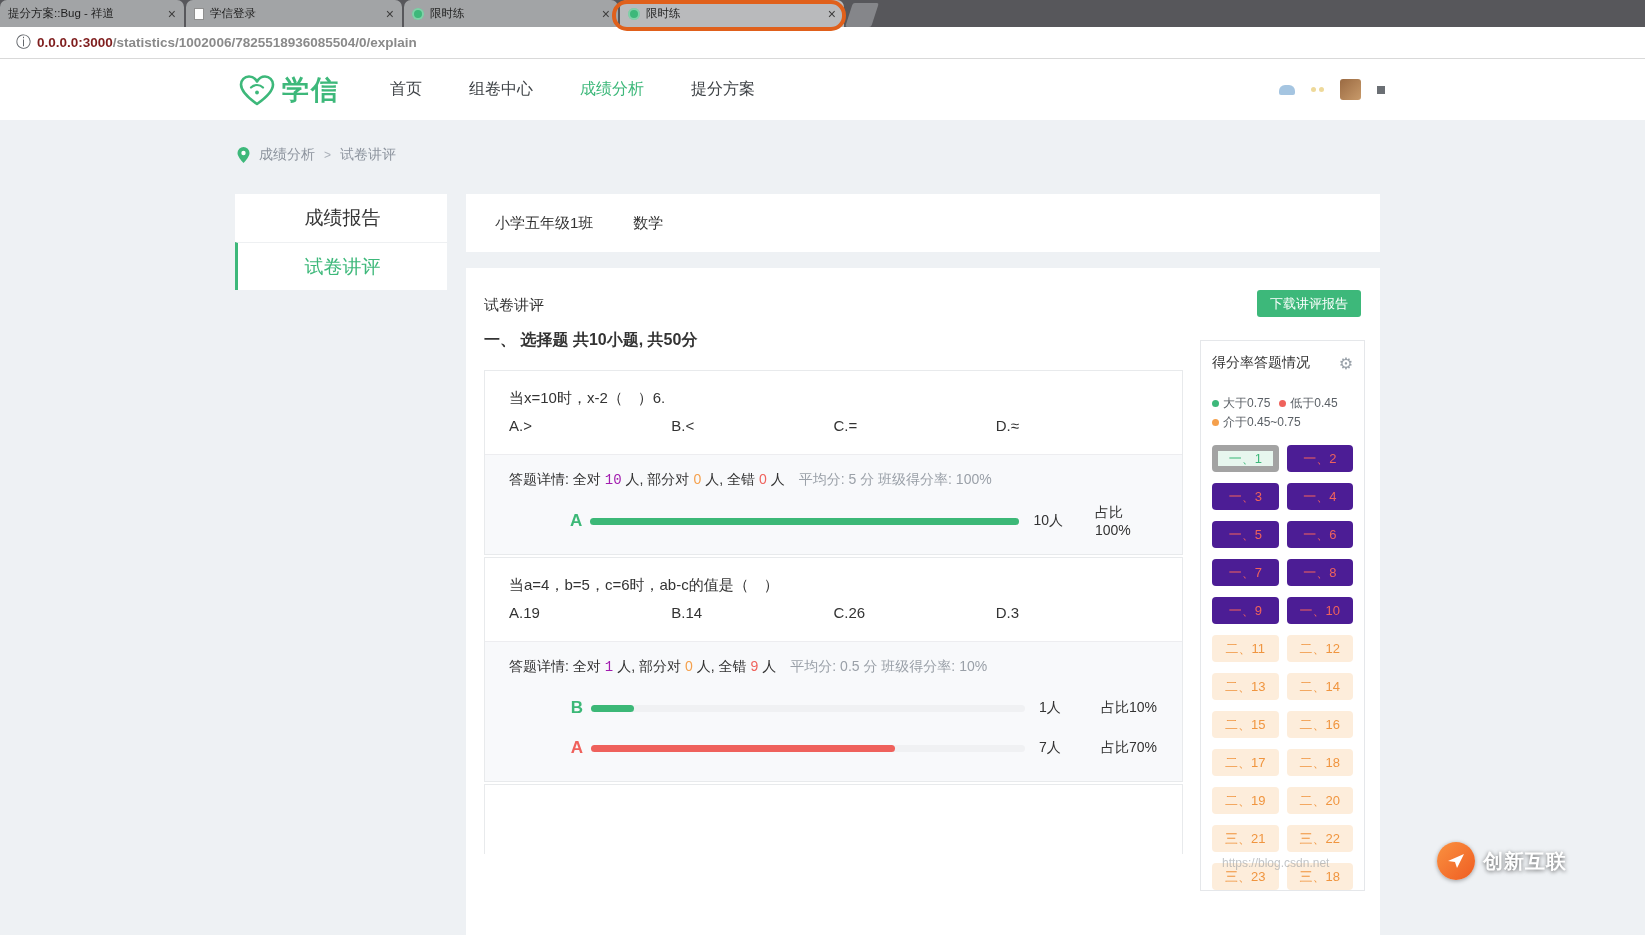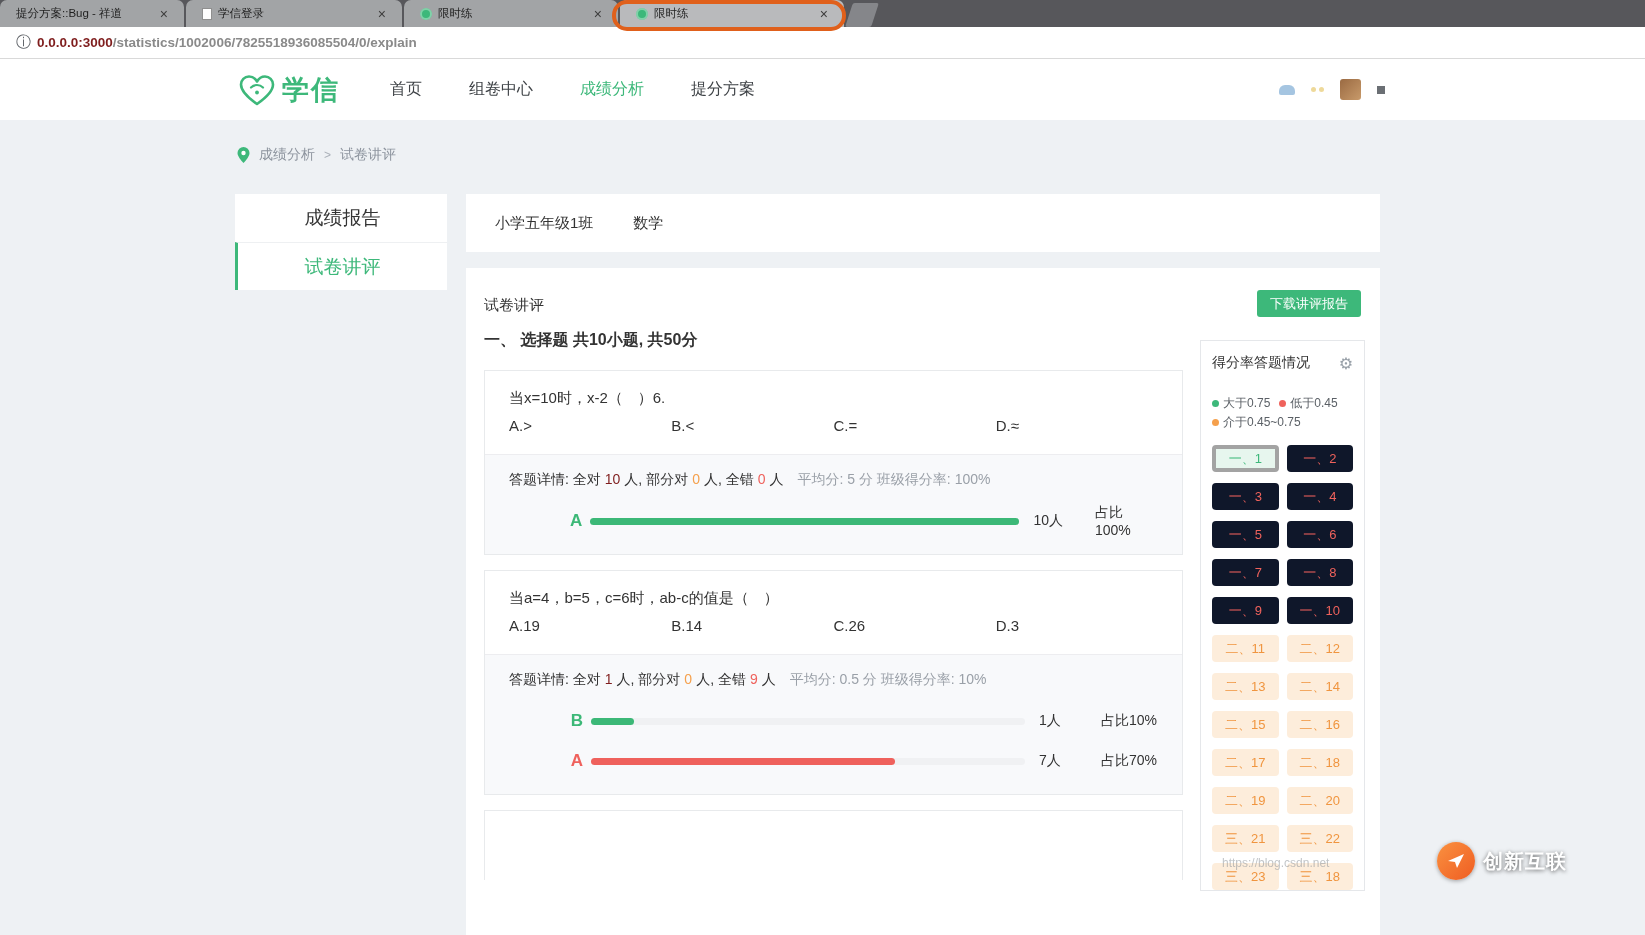--- a/index.html
+++ b/index.html
@@ -2,21 +2,21 @@
 <html><head>
 <meta charset="utf-8">
 <style>
   * { margin:0; padding:0; box-sizing:border-box; }
   html,body { width:1645px; height:935px; overflow:hidden; }
   body { position:relative; background:#eef1f4; font-family:"Liberation Sans","DejaVu Sans",sans-serif; color:#333; }
 
   
   .tabbar { position:absolute; left:0; top:0; width:1645px; height:27px; background:#57575b; }
   .tab { position:absolute; top:0; height:27px; background:#a2a4a6; border-radius:7px 7px 0 0;
-         display:flex; align-items:center; padding:0 16px; font-size:11.5px; color:#1f1f1f; }
+         display:flex; align-items:center; padding:0 8px; font-size:11.5px; color:#1f1f1f; }
   .tab.active { background:#b9babc; }
   .tab .title { flex:1; overflow:hidden; white-space:nowrap; text-overflow:ellipsis; }
   .tab .close { margin-left:6px; color:#3c3c3c; font-size:14px; line-height:1; }
   .fav-doc { flex:none; width:10px; height:12px; background:#fdfdfd; border:1px solid #8f8f8f; margin-right:6px; }
   .fav-green { flex:none; width:12px; height:12px; border-radius:50%; background:#3db87a; margin-right:6px;
                box-shadow:inset 0 0 0 2px rgba(255,255,255,.35); }
   .newtab { position:absolute; left:849px; top:3px; width:26px; height:24px; background:#85868a;
             transform:skewX(-18deg); border-radius:2px; }
   .tab-annotation { position:absolute; left:612px; top:0px; width:234px; height:31px;
                     border:4px solid #e0601b; border-radius:15px; z-index:99; }
@@ -60,29 +60,29 @@
   .exam-card span { margin-right:40px; }
 
   
   .panel { position:absolute; left:466px; top:268px; width:914px; height:667px; background:#fff; }
   .panel-title { position:absolute; left:18px; top:28px; font-size:15px; }
   .download-btn { position:absolute; right:19px; top:22px; height:27px; padding:0 13px; background:#3db87a;
                   color:#fff; font-size:13px; border:none; border-radius:3px; display:flex; align-items:center; cursor:pointer; }
   .questions-col { position:absolute; left:18px; top:62px; width:699px; }
   .section-title { font-size:16px; font-weight:700; margin-bottom:19px; }
 
-  .q-card { border:1px solid #e8eaec; margin-bottom:15px; }
+  .q-card { border:1px solid #e8eaec; margin-bottom:2px; }
   .q-body { padding:16px 24px 18px; }
   .q-stem { font-size:15px; line-height:21px; margin-bottom:7px; }
   .q-options { display:flex; }
   .q-option { flex:1; font-size:15px; line-height:21px; }
   .q-stats { background:#f8f9fb; border-top:1px solid #ededf0; padding:16px 24px 22px; }
   .q-detail { font-size:14px; }
   .q-detail .num { margin:0 4px; }
-  .num.c-green { color:#7f1d1d; } .num.c-orange { color:#f5a04c; } .num.c-red { color:#ef625c; }
+  .num.c-green { color:#a21caf;font-family:Liberation Mono, monospace; } .num.c-orange { color:#f5a04c; } .num.c-red { color:#ef625c; }
   .q-avg { color:#9aa0a8; margin-left:14px; }
   .q-bars { margin-top:21px; display:flex; flex-direction:column; gap:18px; }
   .bar-row { display:flex; align-items:center; height:22px; }
   .bar-label { width:74px; text-align:right; margin-right:8px; font-weight:700; font-size:17px; }
   .bar-label.c-green { color:#3cb877; } .bar-label.c-red { color:#ef615c; }
   .bar-track { width:434px; height:7px; border-radius:4px; background:#f0f1f3; position:relative; }
   .bar-fill { position:absolute; left:0; top:0; height:7px; border-radius:4px; }
   .bar-fill.c-green { background:#3cb877; } .bar-fill.c-red { background:#ef615c; }
   .bar-count { margin-left:14px; width:52px; font-size:14px; }
   .bar-ratio { font-size:14px; margin-left:10px; }
@@ -92,22 +92,22 @@
   .score-panel { position:absolute; left:734px; top:72px; width:165px; height:551px; background:#fff;
                  border:1px solid #e5e7ea; padding:12px 11px; }
   .score-head { display:flex; justify-content:space-between; align-items:center; font-size:14px; height:20px; }
   .gear-icon { color:#98a0a8; font-size:16px; cursor:pointer; }
   .legend { margin-top:21px; font-size:12px; color:#5b6066; display:flex; flex-wrap:wrap; }
   .legend-item { display:flex; align-items:center; margin-right:9px; line-height:19px; }
   .legend-dot { width:7px; height:7px; border-radius:50%; margin-right:4px; }
   .qgrid { margin-top:13px; display:grid; grid-template-columns:1fr 1fr; gap:11px 8px; }
   .grid-btn { height:27px; border-radius:4px; display:flex; align-items:center; justify-content:center;
               font-size:13px; cursor:pointer; }
-  .grid-btn.c-high { background:#e7f6ee; color:#3db87a; border:4px solid #a3a3a3; }
-  .grid-btn.c-low { background:#0f172a; color:#ef625c; }
+  .grid-btn.c-high { background:#e7f6ee; color:#3db87a; border:6px solid #a3a3a3; }
+  .grid-btn.c-low { background:#4c1d95; color:#ef625c; }
   .grid-btn.c-mid { background:#fdeddb; color:#f0953f; }
 
   
   .watermark { position:absolute; left:1222px; top:856px; font-size:12px; color:#8f959b; opacity:.55; z-index:60; }
   .csdn-badge { position:absolute; left:1437px; top:842px; display:flex; align-items:center; z-index:61; }
   .badge-circle { width:38px; height:38px; border-radius:50%; background:linear-gradient(135deg,#fa9140,#ef5d22);
                   display:flex; align-items:center; justify-content:center; box-shadow:0 1px 4px rgba(0,0,0,.35); }
   .badge-text { margin-left:8px; font-size:20px; font-weight:700; color:#fff;
                 text-shadow:0 1px 4px rgba(0,0,0,.6); letter-spacing:1px; }
 </style>

